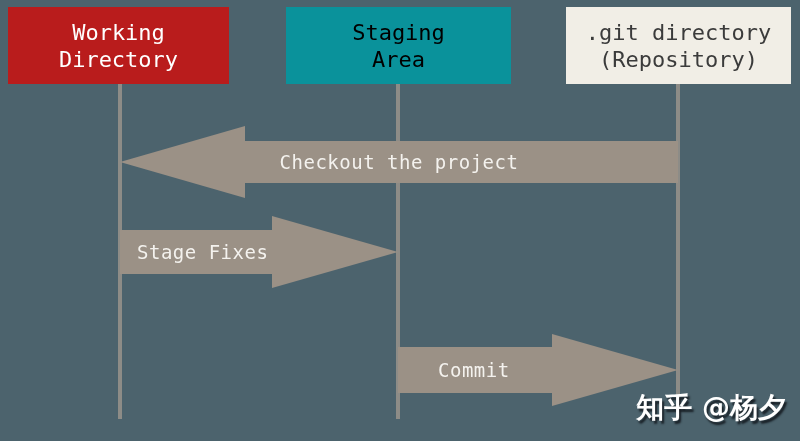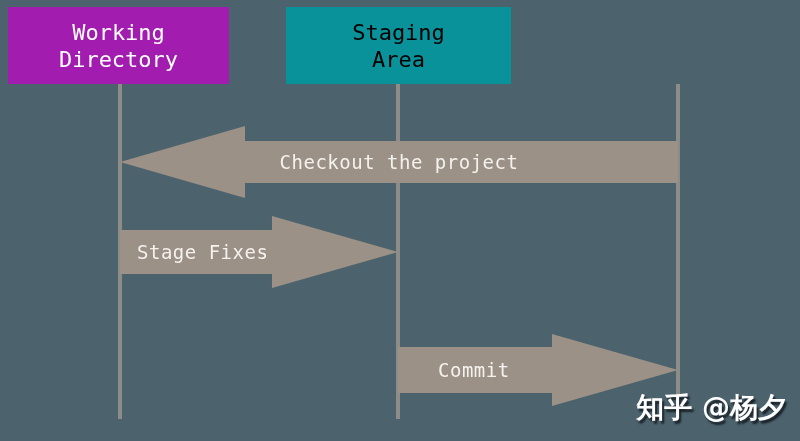--- a/index.html
+++ b/index.html
@@ -88,27 +88,31 @@
 </style>
 </head>
 <body>
 
 <div class="canvas" style="background-color: rgb(76, 99, 109);">
 
   <div class="lifeline wd" style="background-color: rgb(141, 140, 135);"></div>
   <div class="lifeline sa" style="background-color: rgb(141, 140, 135);"></div>
   <div class="lifeline git" style="background-color: rgb(141, 140, 135);"></div>
 
-  <div class="lane-box wd" style="background-color: #a21caf; color: rgb(255, 255, 255);">
+  <div class="lane-box wd" style="background-color: #b91c1c; color: rgb(255, 255, 255);">
     <span>Working
 Directory</span>
   </div>
   <div class="lane-box sa" style="background-color: rgb(10, 146, 155); color: #000000;">
     <span>Staging
 Area</span>
+  </div>
+  <div class="lane-box git" style="background-color: rgb(241, 238, 230); color: rgb(59, 59, 59);">
+    <span>.git directory
+(Repository)</span>
   </div>
 
   <div class="arrow checkout">
     <div class="head left" style="background-color: rgb(155, 145, 134);"></div>
     <div class="shaft" style="background-color: rgb(155, 145, 134);"></div>
     <span class="arrow-label">Checkout the project</span>
   </div>
 
   <div class="arrow stage">
     <div class="shaft" style="background-color: rgb(155, 145, 134);"></div>

